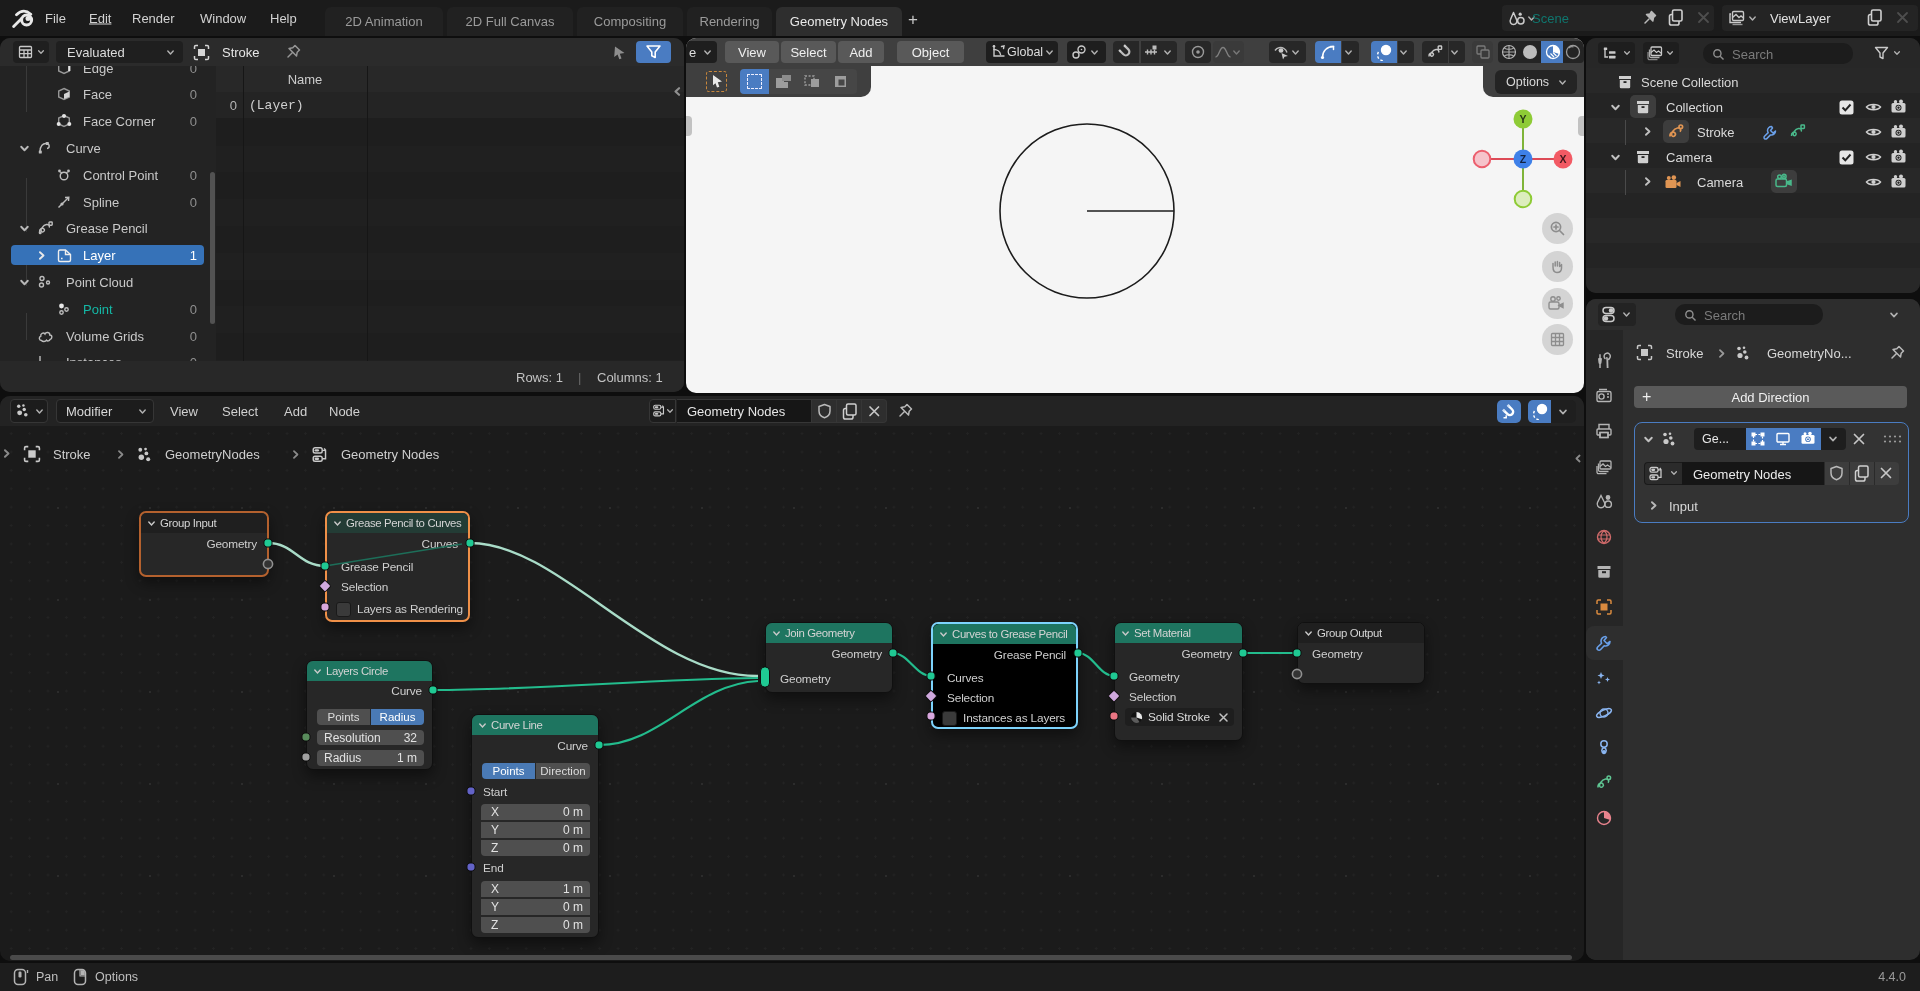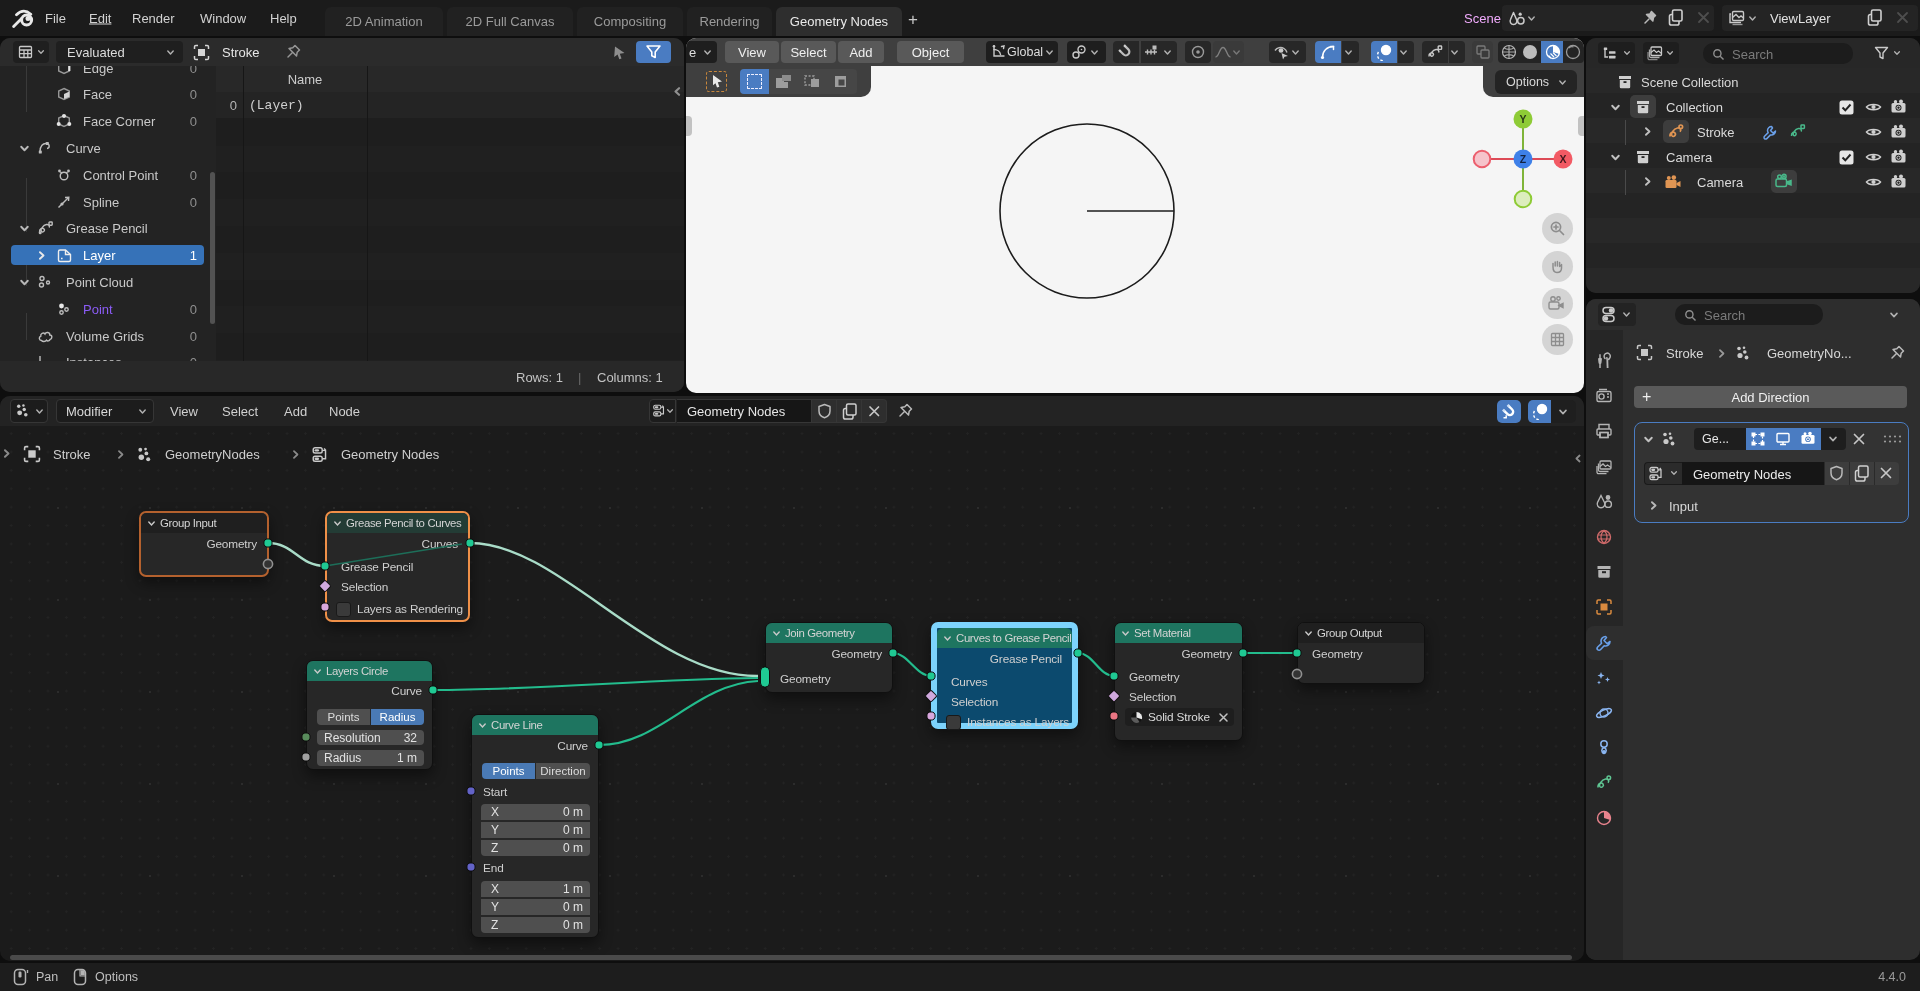--- a/index.html
+++ b/index.html
@@ -39,21 +39,21 @@
 <div class="abs " style="left:908px;top:20px;font-size:17px;color:#c9c9c9;white-space:nowrap;transform:translateY(-50%);">+</div>
 <div class="abs " style="left:1502px;top:5px;width:212px;height:26px;background:#242424;border-radius:4px"></div>
 <svg class="abs" style="left:1508px;top:10px" width="17" height="16" viewBox="0 0 17 16">
 <path d="M5.5 2.5 L8.5 9.5 A3.4 3.4 0 1 1 2.5 9.5 Z" fill="none" stroke="#c9c9c9" stroke-width="1.5" stroke-linejoin="round"></path>
 <circle cx="12.2" cy="4.2" r="1.6" fill="#c9c9c9"></circle>
 <circle cx="12.8" cy="10.8" r="3.2" fill="#242424" stroke="#c9c9c9" stroke-width="1.5"></circle>
   </svg>
 <svg class="abs" style="left:1527px;top:14px" width="9" height="9" viewBox="0 0 10 10">
     <path d="M2 3.4 L5 6.6 L8 3.4" fill="none" stroke="#b0b0b0" stroke-width="1.6" stroke-linecap="round" stroke-linejoin="round"></path>
   </svg>
-<div class="abs " style="left:1464px;top:18px;font-size:13px;color:#f0abfc;white-space:nowrap;transform:translateY(-50%);">Scene</div>
+<div class="abs " style="left:1532px;top:18px;font-size:13px;color:#0f766e;white-space:nowrap;transform:translateY(-50%);">Scene</div>
 <svg class="abs" style="left:1642px;top:9px" width="16" height="17" viewBox="0 0 16 17">
     <g stroke="#b9b9b9" stroke-width="1.5" fill="none" stroke-linecap="round">
       <path d="M9.5 2.5 L13.5 6.5 L11.5 8.5 L10.8 12 L4.5 5.5 L8 5 Z" fill="#b9b9b9" stroke-linejoin="round"></path>
       <path d="M7 10 L3 14"></path>
     </g>
   </svg>
 <svg class="abs" style="left:1667px;top:8px" width="18" height="19" viewBox="0 0 18 19">
     <g fill="none" stroke="#cfcfcf" stroke-width="1.6">
       <rect x="5.5" y="2" width="9.5" height="11" rx="1.5"></rect>
       <path d="M12 13 L12 15.2 A1.8 1.8 0 0 1 10.2 17 L4.3 17 A1.8 1.8 0 0 1 2.5 15.2 L2.5 8.3 A1.8 1.8 0 0 1 4.3 6.5 L5.5 6.5"></path>
@@ -218,21 +218,21 @@
         </g>
       </svg>
 <div class="abs " style="left:66px;top:215.9px;font-size:13px;color:#c9c9c9;white-space:nowrap;transform:translateY(-50%);">Point Cloud</div>
 <svg class="abs" style="left:56px;top:234.70000000000002px" width="16" height="16" viewBox="0 0 16 16">
         <g stroke="#bdbdbd" fill="none" stroke-width="1.4">
           <circle cx="5.5" cy="5" r="2.4" fill="#e8e8e8" stroke="none"></circle>
           <circle cx="10.5" cy="8.5" r="1.7"></circle>
           <circle cx="5.5" cy="11.5" r="1.7"></circle>
         </g>
       </svg>
-<div class="abs " style="left:83px;top:242.70000000000002px;font-size:13px;color:#8b5cf6;white-space:nowrap;transform:translateY(-50%);text-align:right;">Point</div>
+<div class="abs " style="left:83px;top:242.70000000000002px;font-size:13px;color:#14b8a6;white-space:nowrap;transform:translateY(-50%);text-align:right;">Point</div>
 <div class="abs" style="right:19px;top:242.70000000000002px;font-size:13px;color:#8f8f8f;white-space:nowrap;transform:translateY(-50%);">0</div>
 <svg class="abs" style="left:37px;top:261.5px" width="17" height="16" viewBox="0 0 17 16">
         <g stroke="#bdbdbd" fill="none" stroke-width="1.4">
           <path d="M4.5 12.5 C2 12.5 1.5 9 3.8 8.2 C3.2 5.5 6.5 4 8 6 C9 3.5 13 4.2 12.8 7 C15.5 7 15.5 11 13 11.5 C12.5 13 10.5 13.5 9.5 12.2 C8.5 13.8 5.5 13.8 4.5 12.5 Z"></path>
         </g>
       </svg>
 <div class="abs " style="left:66px;top:269.5px;font-size:13px;color:#c9c9c9;white-space:nowrap;transform:translateY(-50%);">Volume Grids</div>
 <div class="abs" style="right:19px;top:269.5px;font-size:13px;color:#8f8f8f;white-space:nowrap;transform:translateY(-50%);">0</div>
 <svg class="abs" style="left:37px;top:288.3px" width="16" height="16" viewBox="0 0 16 16">
         <g stroke="#bdbdbd" fill="none" stroke-width="1.4">
@@ -1007,21 +1007,21 @@
 </div>
 <div class="abs" style="left:765px;top:226px;width:128px;height:71px;background:#272727;border:1px solid #101010;border-radius:7px;box-shadow:0 6px 14px rgba(0,0,0,0.45)">
       <div class="nodehdr" style="background:#1e7560"></div>
       <svg class="abs" style="left:6px;top:6px" width="9" height="9" viewBox="0 0 10 10">
         <path d="M2 3.4 L5 6.6 L8 3.4" fill="none" stroke="#c9c9c9" stroke-width="1.6" stroke-linecap="round"></path>
       </svg>
       <div class="abs" style="left:19px;top:10px;transform:translateY(-50%);font-size:11.4px;letter-spacing:-0.35px;color:#d4d4d4;white-space:nowrap">Join Geometry</div>
 <div class="abs" style="right:10px;top:31px;transform:translateY(-50%);font-size:11.8px;letter-spacing:-0.15px;color:#cfcfcf;white-space:nowrap">Geometry</div>
 <div class="abs" style="left:14px;top:56px;transform:translateY(-50%);font-size:11.8px;letter-spacing:-0.15px;color:#cfcfcf;white-space:nowrap">Geometry</div>
 </div>
-<div class="abs" style="left:931px;top:226px;width:147px;height:107px;background:#0c4a6e;border:6px solid #7dd3fc;border-radius:7px;box-shadow:0 6px 14px rgba(0,0,0,0.45)">
+<div class="abs" style="left:931px;top:226px;width:147px;height:107px;background:#000000;border:2px solid #7dd3fc;border-radius:7px;box-shadow:0 6px 14px rgba(0,0,0,0.45)">
       <div class="nodehdr" style="background:#1e7560"></div>
       <svg class="abs" style="left:6px;top:6px" width="9" height="9" viewBox="0 0 10 10">
         <path d="M2 3.4 L5 6.6 L8 3.4" fill="none" stroke="#c9c9c9" stroke-width="1.6" stroke-linecap="round"></path>
       </svg>
       <div class="abs" style="left:19px;top:10px;transform:translateY(-50%);font-size:11.4px;letter-spacing:-0.35px;color:#d4d4d4;white-space:nowrap">Curves to Grease Pencil</div>
 <div class="abs" style="right:10px;top:31px;transform:translateY(-50%);font-size:11.8px;letter-spacing:-0.15px;color:#cfcfcf;white-space:nowrap">Grease Pencil</div>
 <div class="abs" style="left:14px;top:54px;transform:translateY(-50%);font-size:11.8px;letter-spacing:-0.15px;color:#cfcfcf;white-space:nowrap">Curves</div>
 <div class="abs" style="left:14px;top:74px;transform:translateY(-50%);font-size:11.8px;letter-spacing:-0.15px;color:#cfcfcf;white-space:nowrap">Selection</div>
 <div class="abs" style="left:9px;top:86.5px;width:15px;height:15px;background:#3a3a3a;border:1px solid #191919;border-radius:3px"></div>
 <div class="abs" style="left:30px;top:94px;transform:translateY(-50%);font-size:11.8px;letter-spacing:-0.15px;color:#cfcfcf;white-space:nowrap">Instances as Layers</div>

